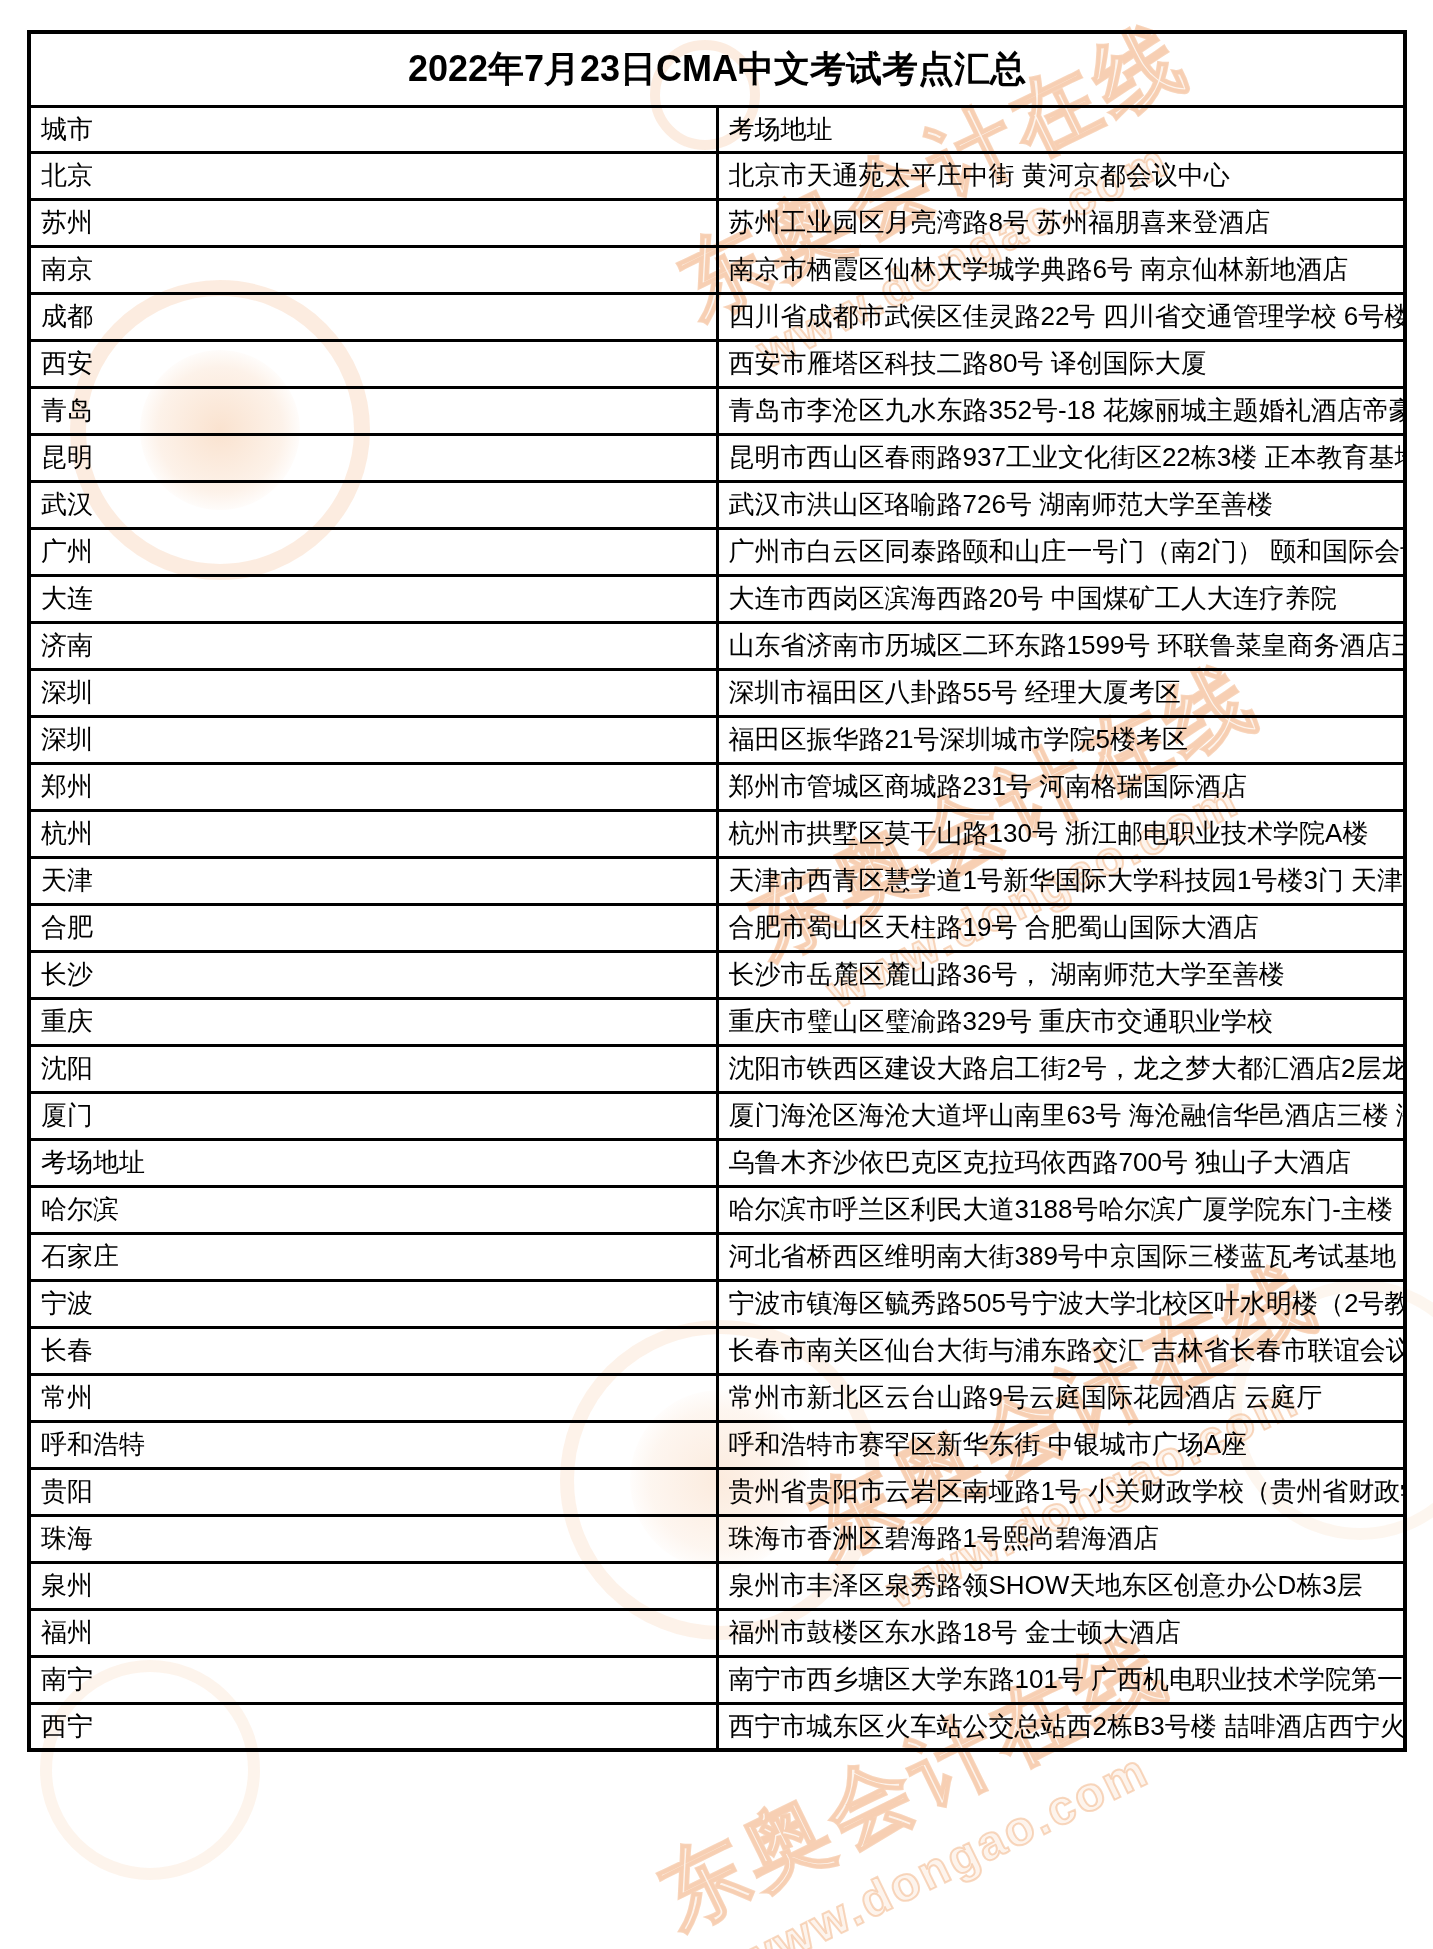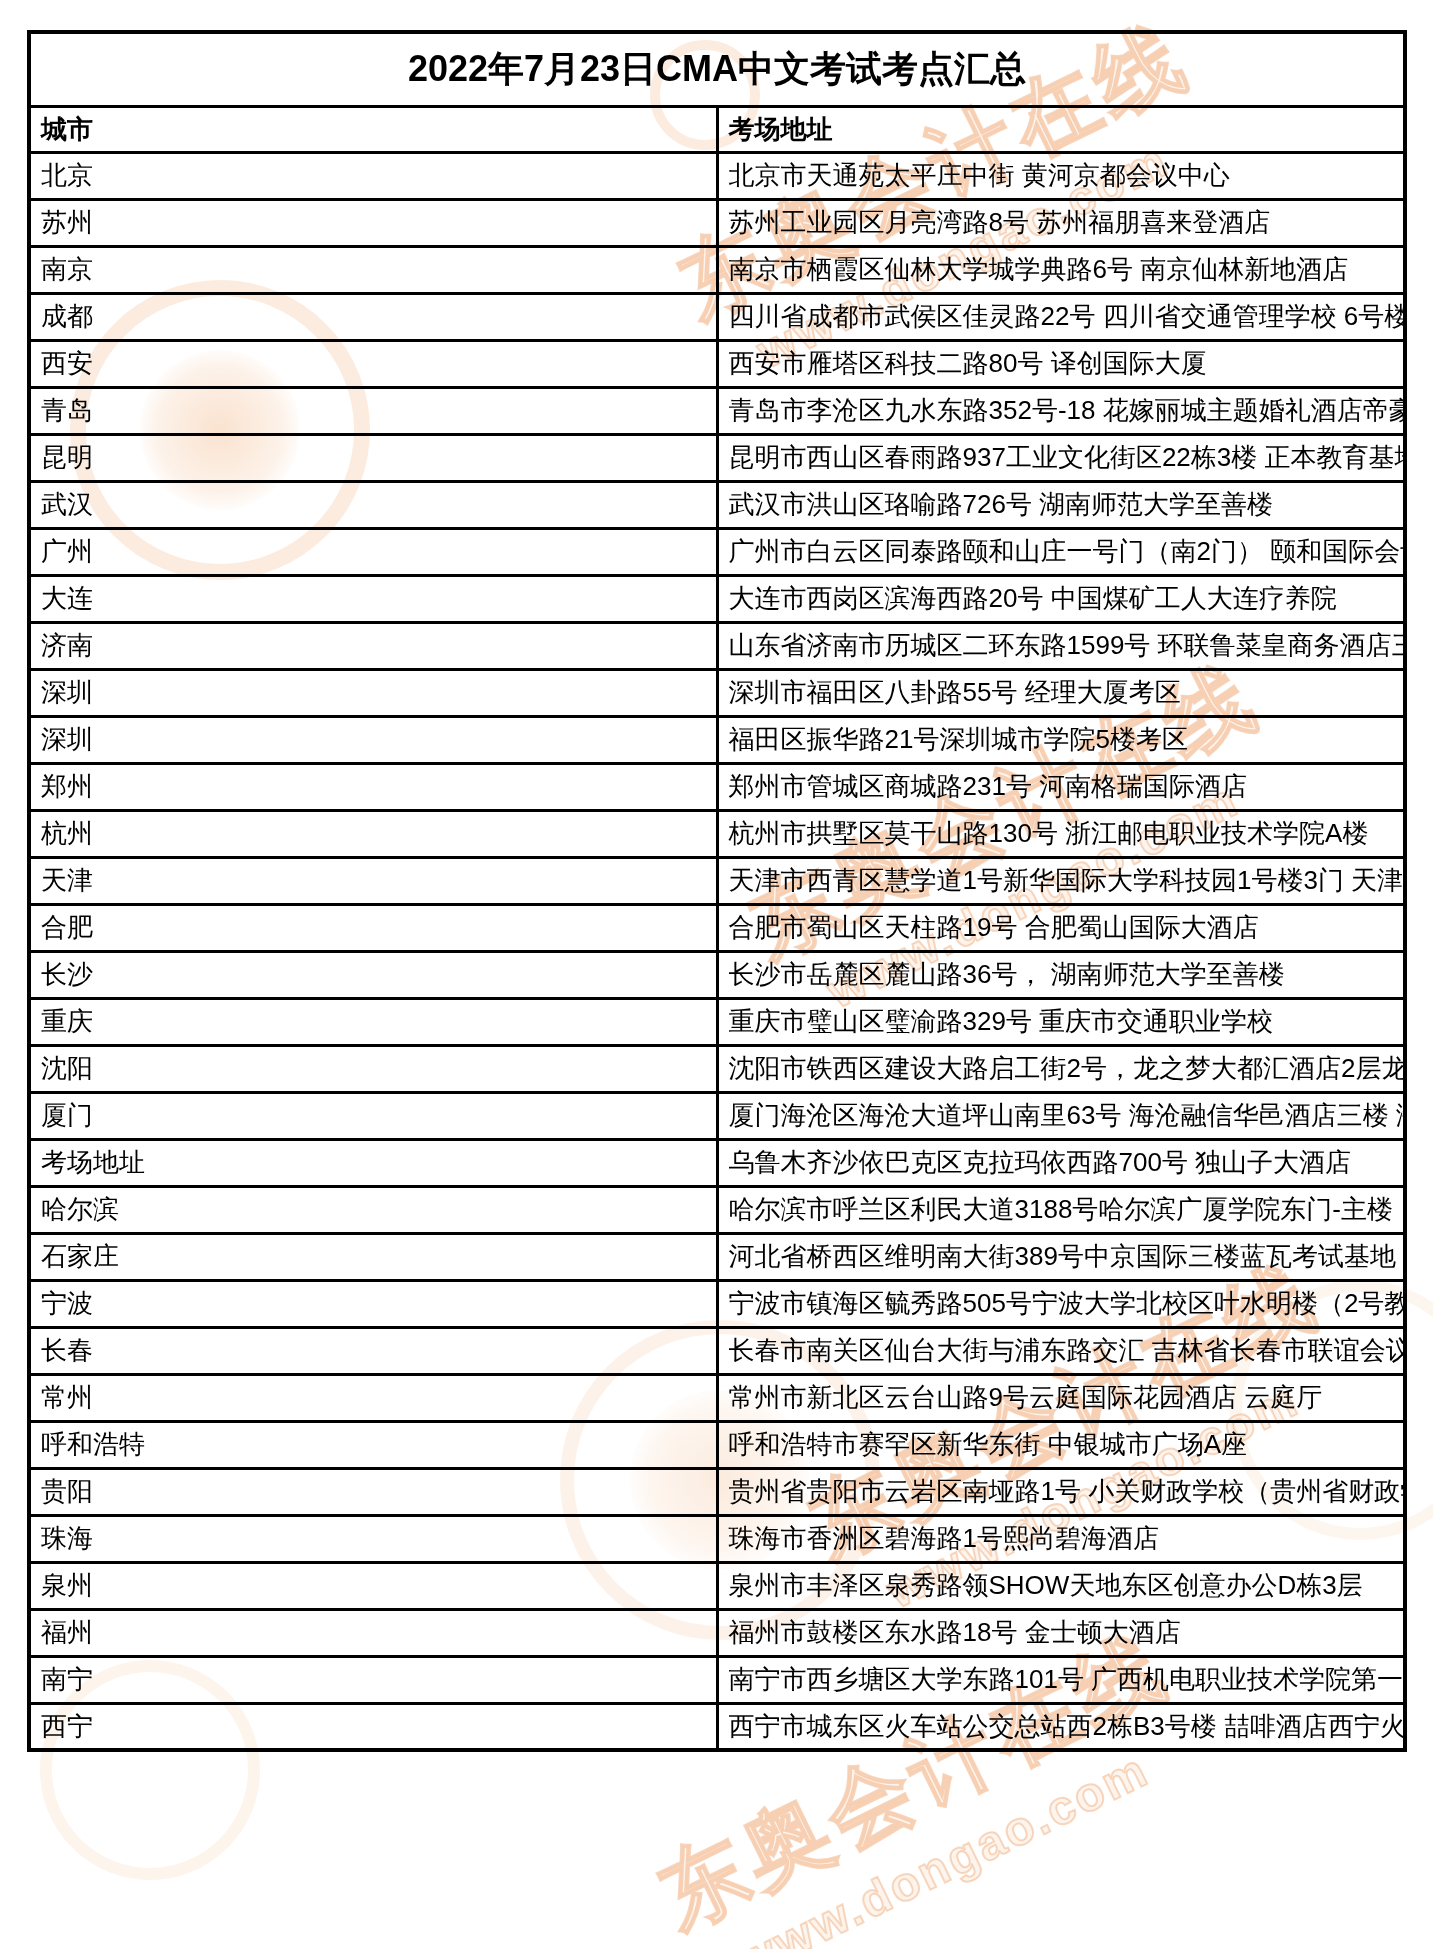--- a/index.html
+++ b/index.html
@@ -76,21 +76,21 @@
   }
   .title-row th {
     height: 74px;
     font-size: 36px;
     font-weight: bold;
     text-align: center;
   }
   .header-row th {
     height: 46px;
     font-size: 26px;
-    font-weight: bold;
+    font-weight: normal;
     text-align: left;
     padding-left: 10px;
   }
   .exam-table td {
     height: 47px;
     font-size: 26px;
     text-align: left;
     padding-left: 10px;
     padding-right: 4px;
   }

